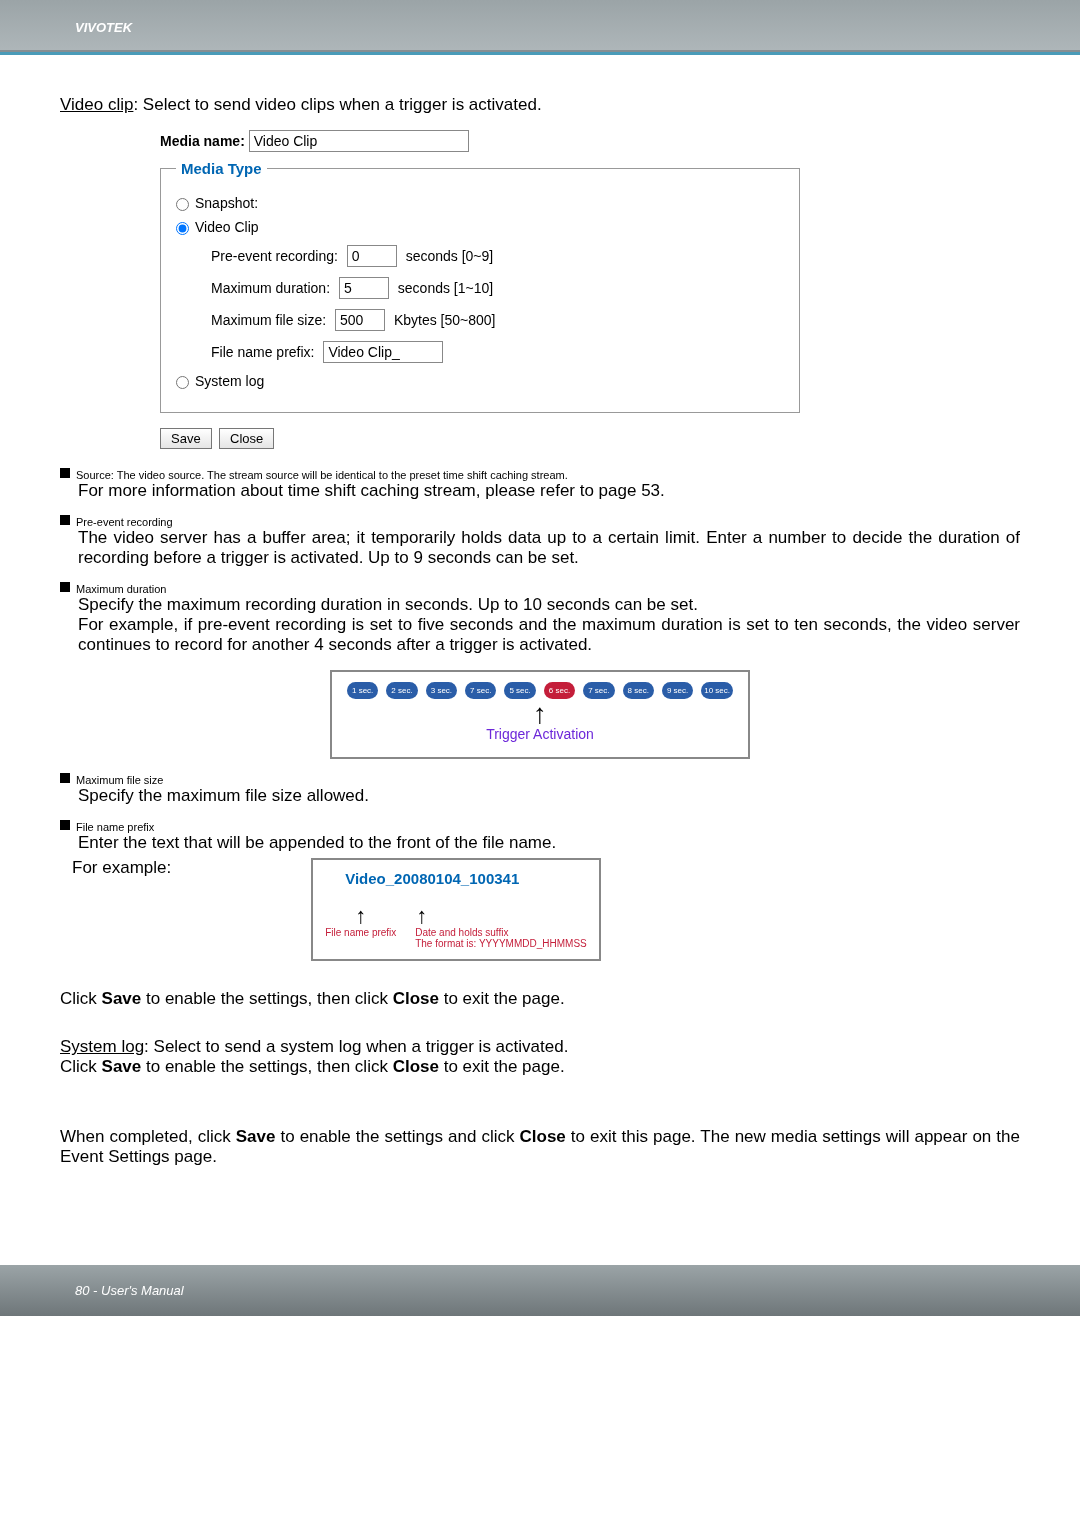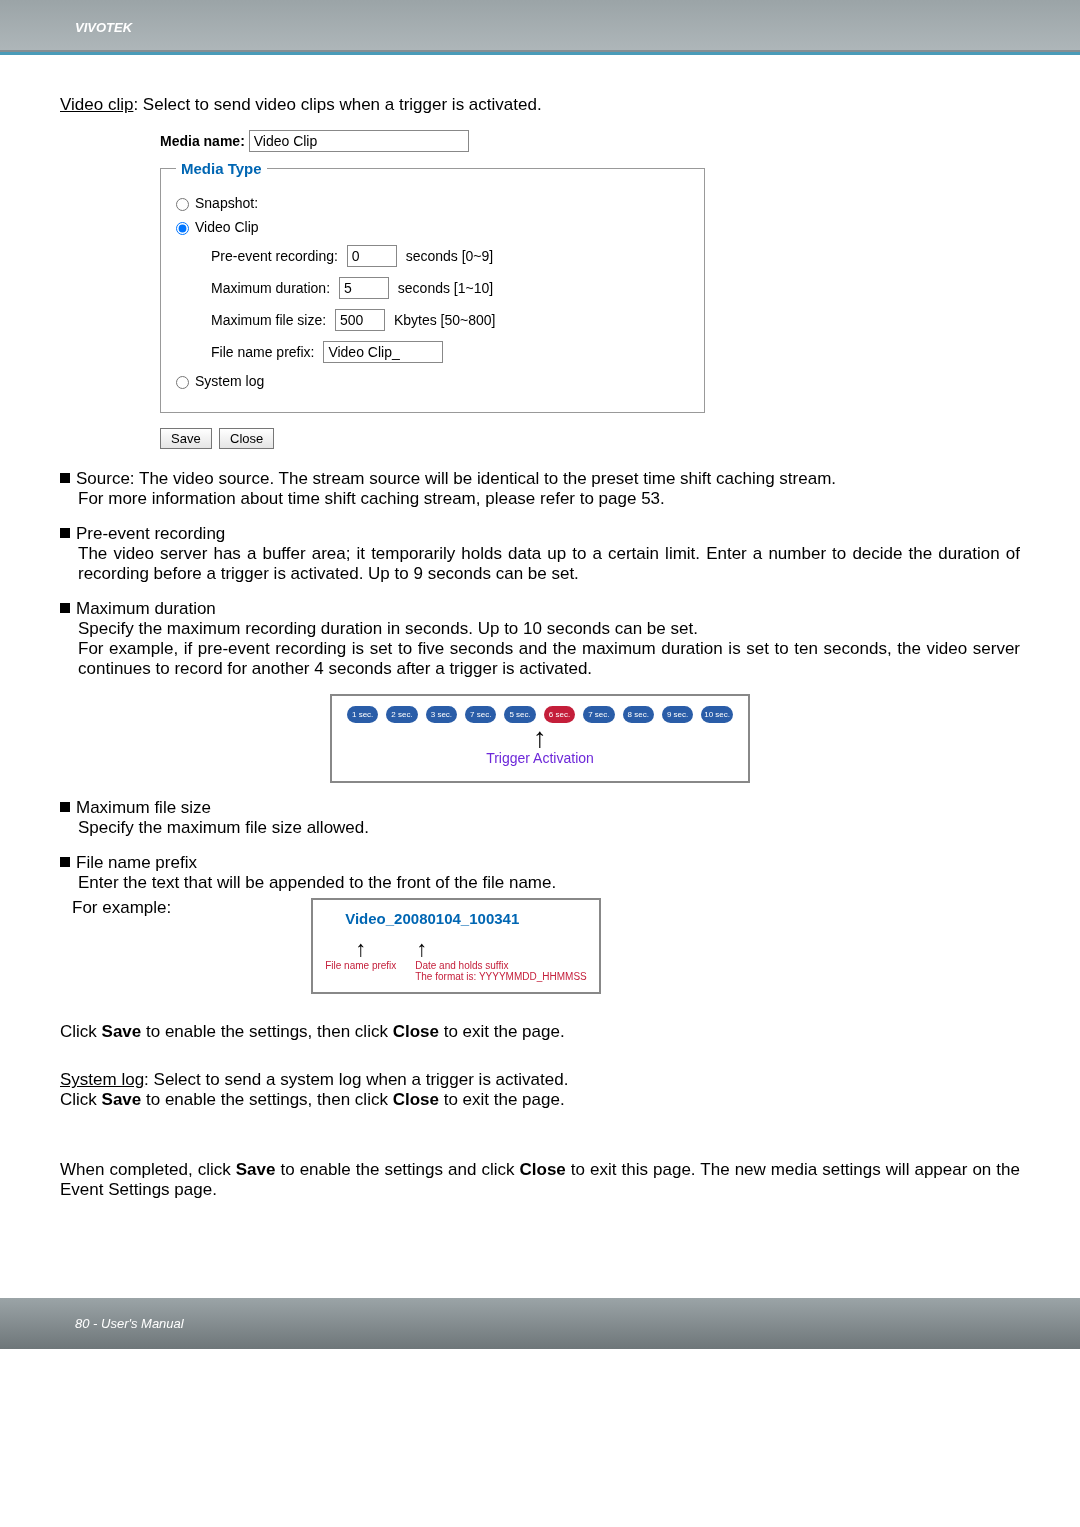--- a/index.html
+++ b/index.html
@@ -52,21 +52,21 @@
     }
     .text-input {
       border: 1px solid #888;
       padding: 2px 4px;
       font-size: 14px;
       height: 22px;
     }
     .fieldset-box {
       border: 1px solid #999;
       padding: 10px 15px 15px 15px;
-      width: 545px;
+      width: 640px;
       margin-bottom: 15px;
     }
     .fieldset-legend {
       color: #0066b3;
       font-weight: bold;
       font-size: 15px;
       padding: 0 5px;
     }
     .radio-row {
       margin: 8px 0;
@@ -99,21 +99,21 @@
       background: linear-gradient(to bottom, #fff, #e5e5e5);
       padding: 2px 10px;
       font-size: 13px;
       margin-right: 3px;
       cursor: pointer;
     }
     .bullet-section {
       margin: 15px 0;
     }
     .bullet-title {
-      font-size: 17px;
+      font-size: 11px;
     }
     .bullet-body {
       font-size: 17px;
       text-align: justify;
       margin-left: 18px;
     }
     .square {
       display: inline-block;
       width: 10px;
       height: 10px;
@@ -160,21 +160,21 @@
       border: 2px solid #888;
       width: 290px;
       padding: 10px 12px;
       margin-left: 140px;
       margin-top: 5px;
     }
     .filename-example {
       color: #0066b3;
       font-weight: bold;
       font-size: 15px;
-      margin-bottom: 13px;
+      margin-bottom: 20px;
       margin-left: 20px;
     }
     .filename-arrows {
       display: flex;
       gap: 50px;
       margin-left: 30px;
       font-size: 22px;
       line-height: 0.8;
     }
     .filename-labels {

